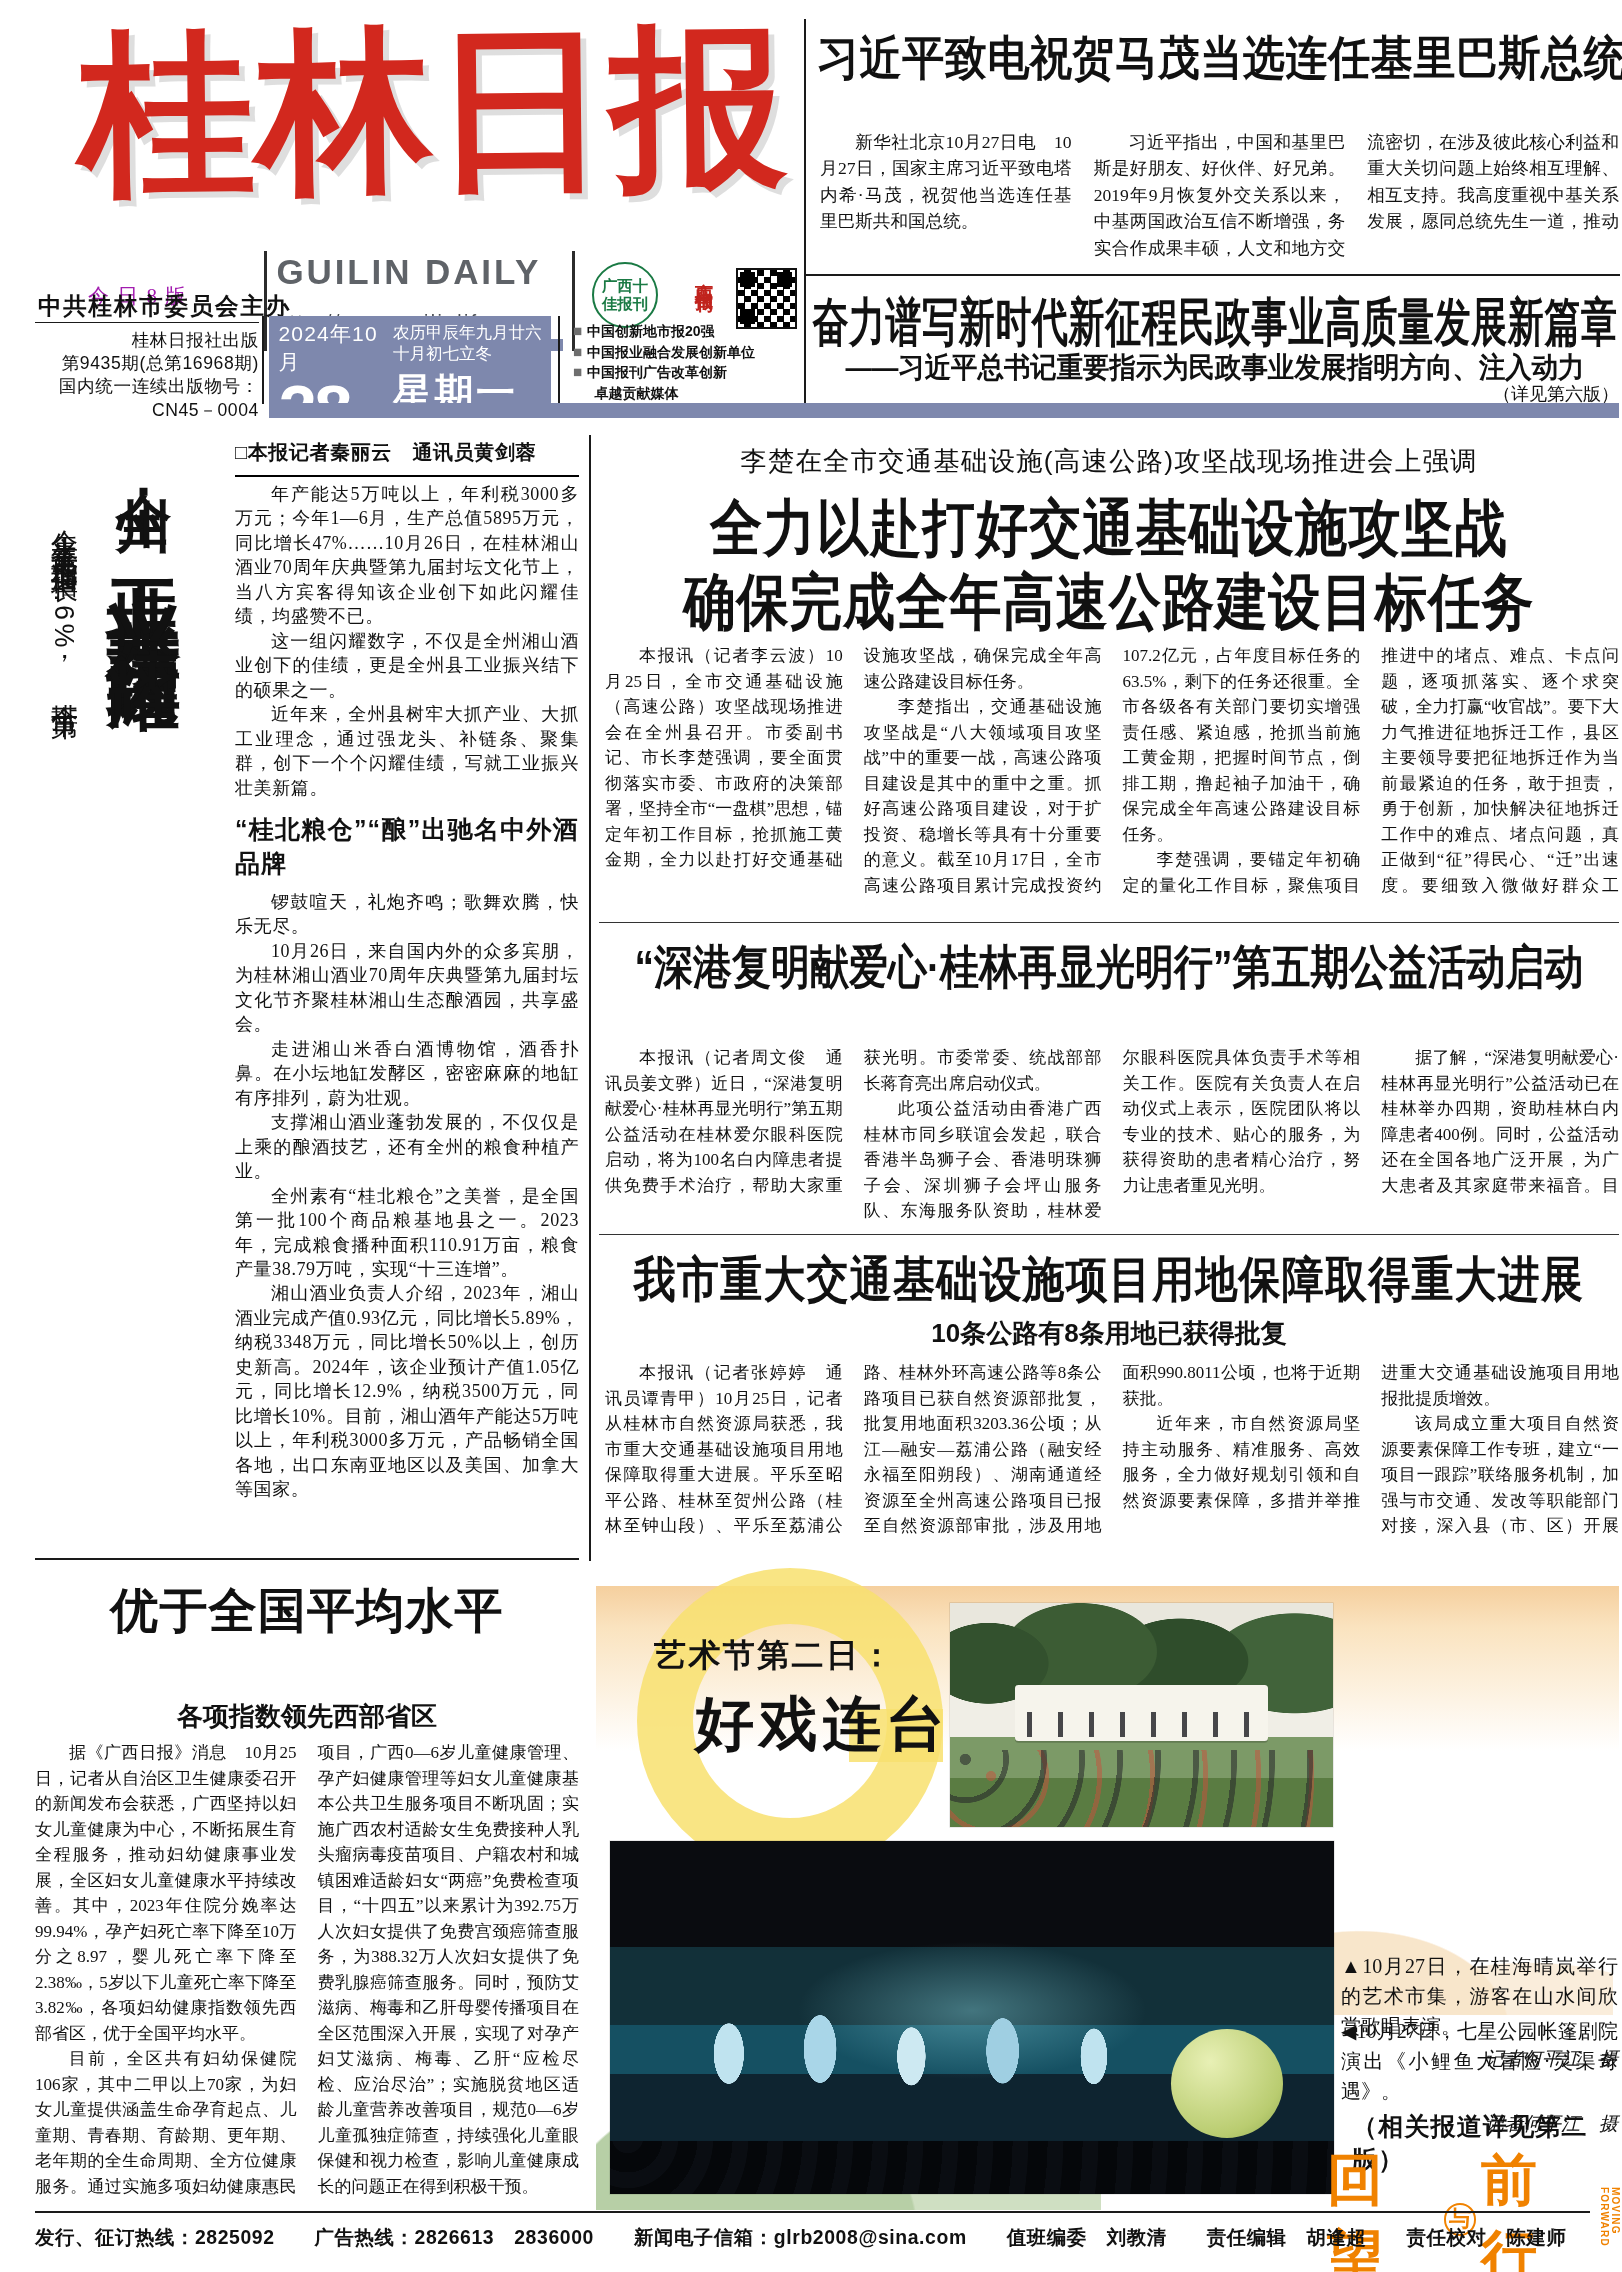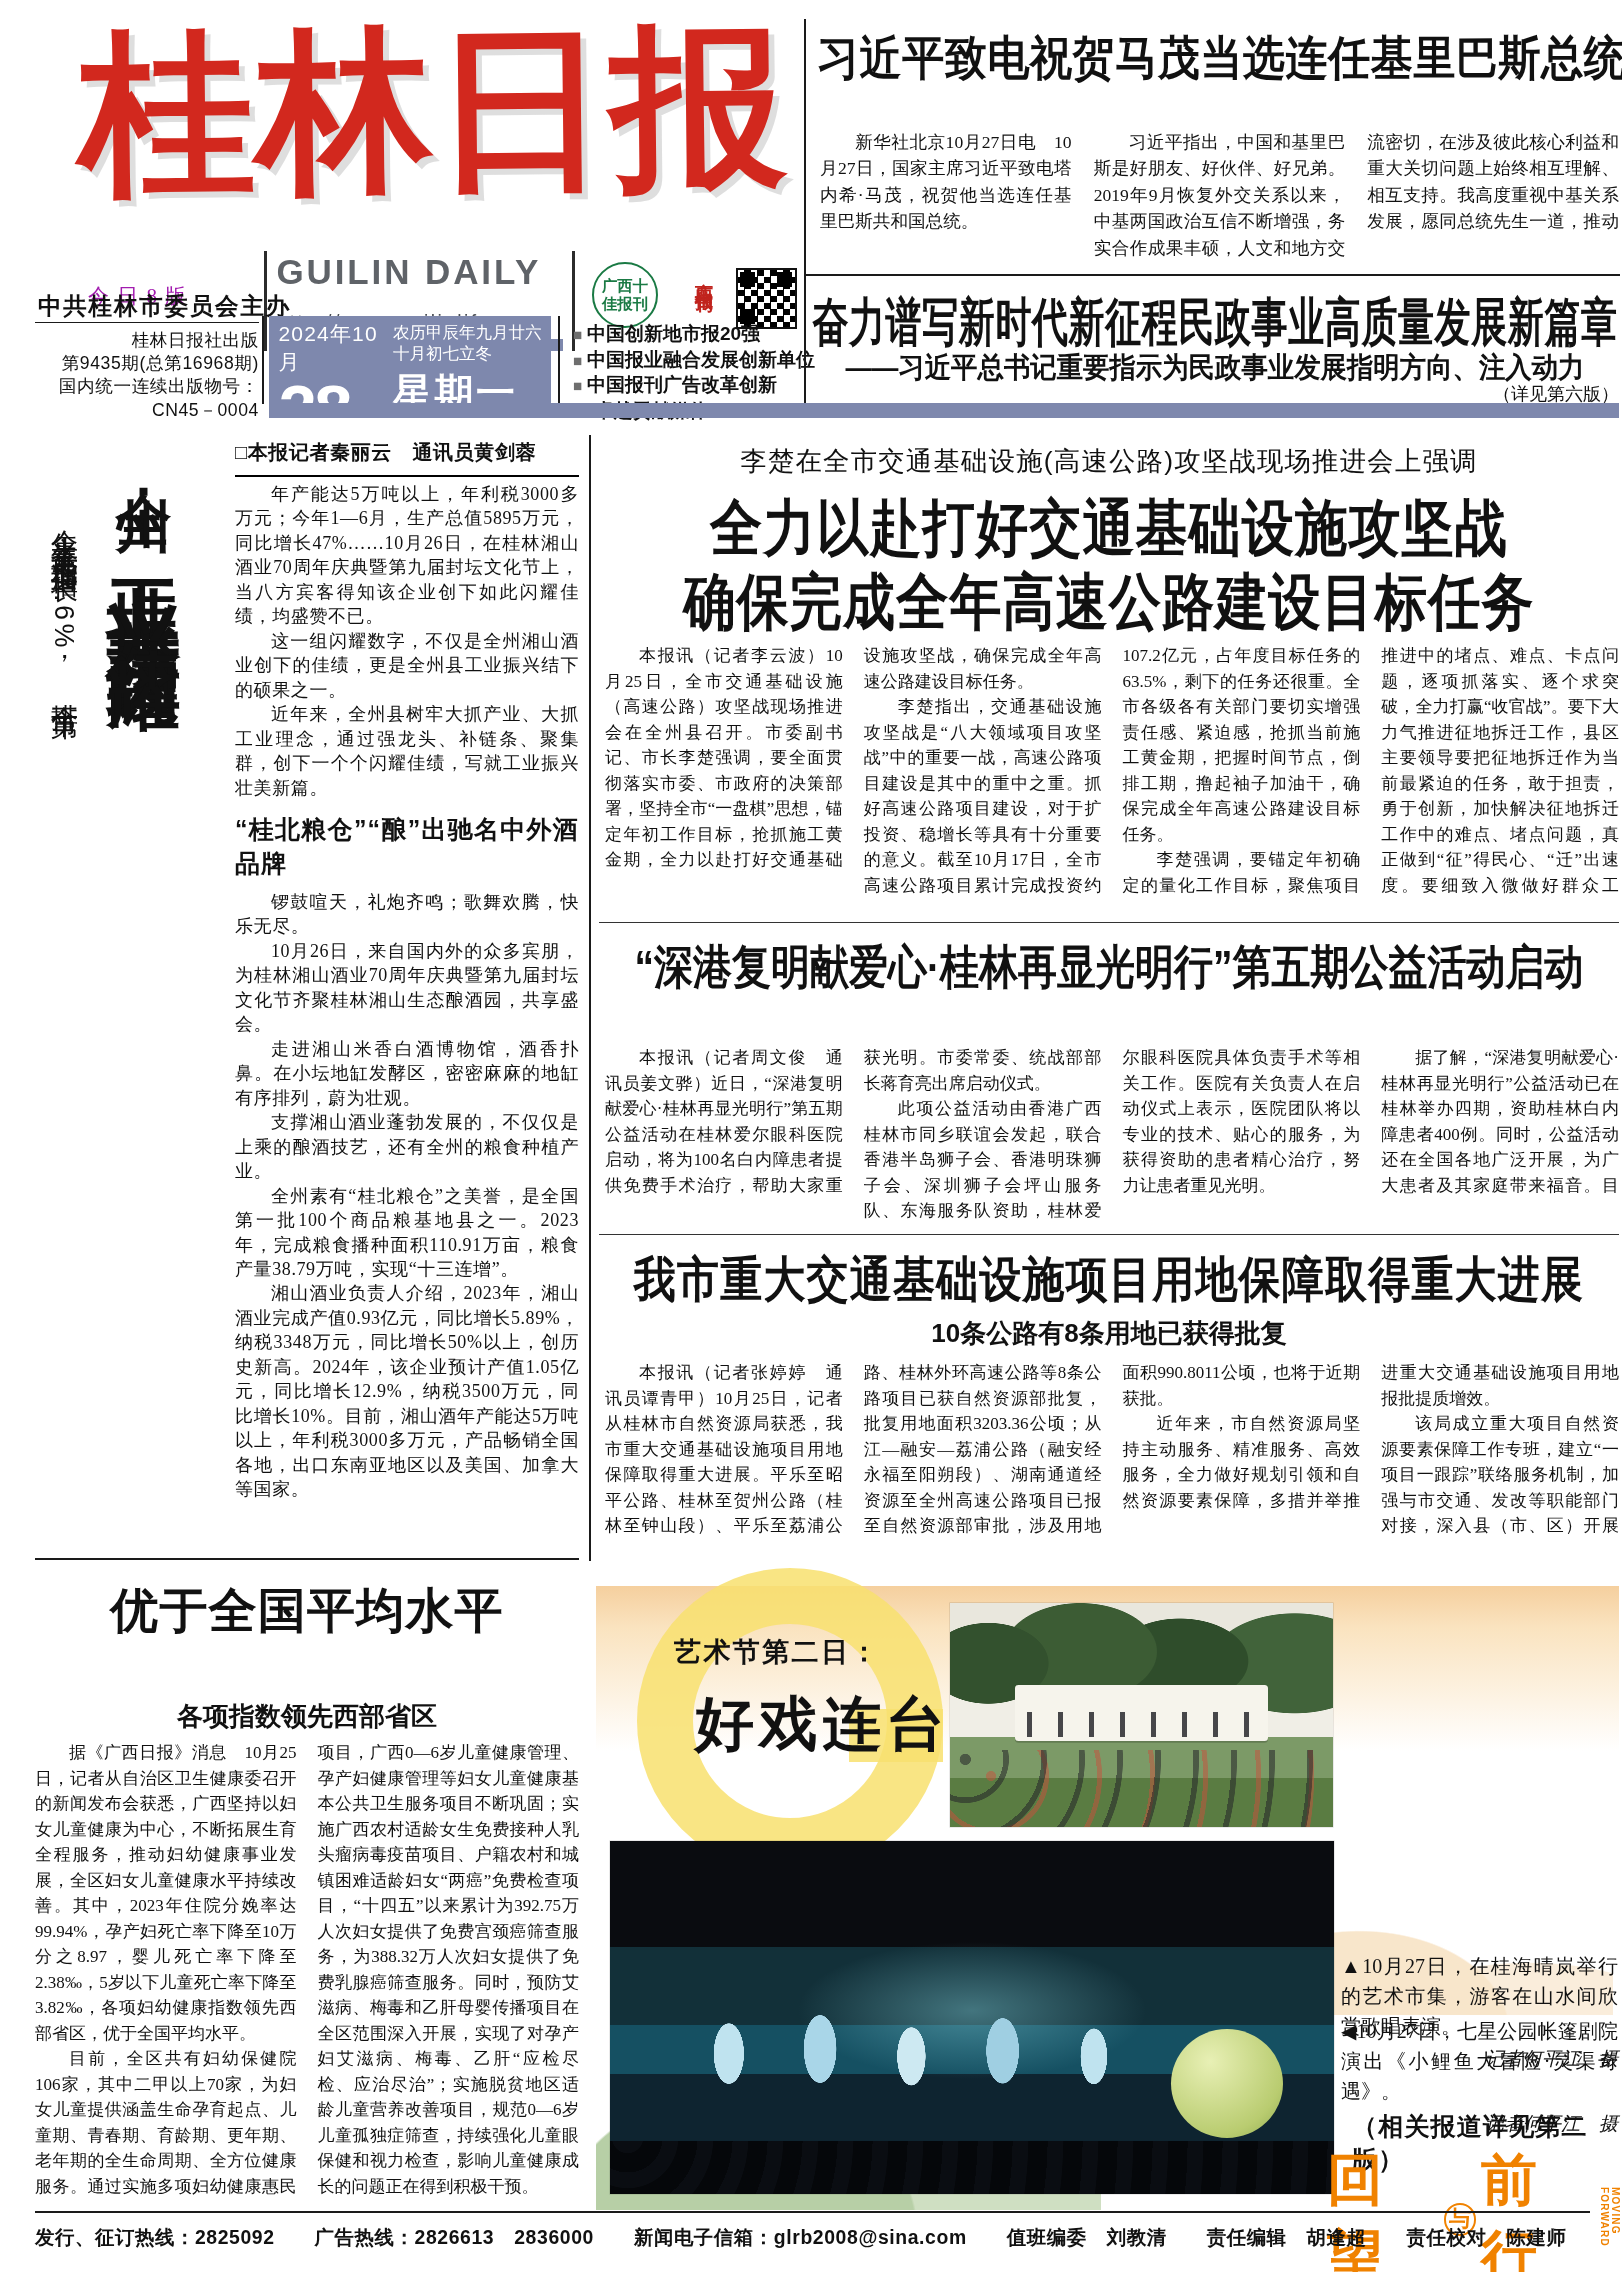--- a/index.html
+++ b/index.html
@@ -37,21 +37,21 @@
   .pub-block { left:35px; top:322px; width:224px; border-top:1.8px solid #1a1a1a; padding-top:5.9px;
     text-align:right; font-size:17.6px; line-height:1.32; letter-spacing:0.6px; }
   .date-box { left:269px; top:316px; width:282px; height:88px; background:#7e88ad; color:#fff;
     display:flex; gap:10.6px; padding:3.5px 9.4px; }
   .date-left { width:138px; }
   .date-ym { font-size:21px; letter-spacing:1.2px; }
   .date-day { font-size:69px; font-weight:bold; line-height:.98; letter-spacing:-2.4px; }
   .date-right { flex:1; padding-top:2.4px; }
   .date-lunar { font-size:16.5px; line-height:1.25; white-space:nowrap; }
   .date-week { font-size:39px; font-weight:bold; margin-top:2.4px; letter-spacing:2.4px; }
-  .awards { left:573px; top:321px; width:230px; font-size:19px; line-height:1.35; font-weight:bold; }
+  .awards { left:573px; top:321px; width:230px; font-size:14px; line-height:1.35; font-weight:bold; }
   .awards p { white-space:nowrap; }
   .awards p::before { content:"■"; color:#6e6e6e; font-size:15.3px; margin-right:4.7px; }
   .awards p:nth-child(4)::before { content:""; margin-right:1.4em; }
   .xi-head { left:817px; top:27px; width:804px; font-size:42px; font-weight:bold; letter-spacing:0.6px;
     transform:scaleY(1.12); transform-origin:center top; white-space:nowrap; }
   .xi-body { left:820px; top:129px; width:799px; height:134px; column-count:3; column-gap:22px;
     font-size:17.6px; line-height:1.5; }
   .xi-body p { text-indent:2em; }
   .fenli-head { left:808px; top:288px; width:814px; font-size:36px; font-weight:bold;
     transform:scaleY(1.45); transform-origin:center top; white-space:nowrap; letter-spacing:0.6px; }
@@ -108,21 +108,21 @@
   .g-ring { position:absolute; left:41px; top:-17.6px; width:306px; height:306px; border-radius:50%;
     border:56px solid rgba(248,224,110,.85); }
   .g-bar { position:absolute; left:253px; top:123px; width:94px; height:53px; background:rgba(248,224,110,.85); }
   .mt-green { position:absolute; left:0; bottom:0; width:505px; height:253px; background:
       radial-gradient(247px 194px at 28% 108%, #b7cfa6 0 72%, transparent 73%),
       radial-gradient(306px 153px at 78% 118%, #cfdfc2 0 72%, transparent 73%),
       radial-gradient(176px 141px at 55% 112%, #a3c293 0 70%, transparent 71%); }
   .mt-orange { position:absolute; right:5.9px; top:235px; width:423px; height:194px; opacity:.55; background:
       radial-gradient(212px 141px at 40% 108%, #f4d2a2 0 70%, transparent 71%),
       radial-gradient(247px 118px at 80% 116%, #f7e0bf 0 70%, transparent 71%); }
-  .feat-title1 { position:absolute; left:78px; top:48px; font-size:27px; font-weight:bold; letter-spacing:2.4px; }
+  .feat-title1 { position:absolute; left:58px; top:48px; font-size:32px; font-weight:bold; letter-spacing:2.4px; }
   .feat-title2 { position:absolute; left:99px; top:99px; font-size:59px; font-weight:bold; letter-spacing:4.7px; }
   .photo { position:absolute; overflow:hidden; box-shadow:0 0 0 0.6px rgba(0,0,0,.15); }
   .photo1 { left:354px; top:16.5px; width:383px; height:224px; background:linear-gradient(180deg,#e9e7dd 0 36%,#f0eee6 36% 60%,#7c9a67 60% 78%,#5a7c42 78% 100%); }
   .p1-trees { position:absolute; left:0; top:0; width:100%; height:52%; background:
       radial-gradient(88px 59px at 10% 52%, #33512e 0 68%, transparent 69%),
       radial-gradient(112px 71px at 34% 42%, #3c5c34 0 68%, transparent 69%),
       radial-gradient(100px 62px at 60% 50%, #2f4d2b 0 68%, transparent 69%),
       radial-gradient(123px 73px at 90% 52%, #41633a 0 68%, transparent 69%); }
   .p1-stage { position:absolute; left:17%; top:37%; width:66%; height:25%; background:#f6f4ec;
       border-radius:3.5px; box-shadow:0 1.8px 0 rgba(0,0,0,.2); }

